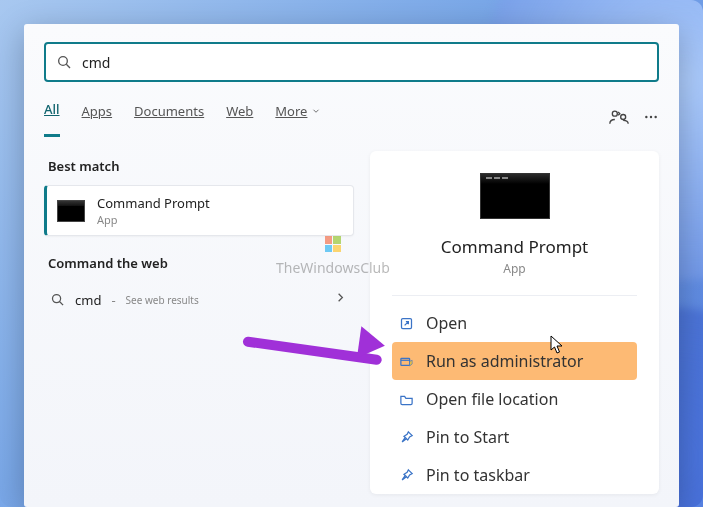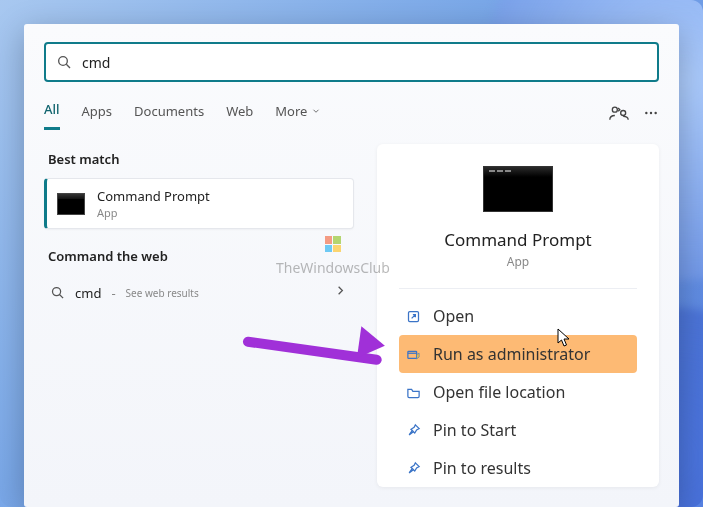--- a/index.html
+++ b/index.html
@@ -31,26 +31,26 @@
   }
   .search-box svg { width:16px; height:16px; stroke:#555; fill:none; flex-shrink:0; }
   .search-input {
     border: none; outline: none; flex:1;
     font-size: 14px; color:#222; margin-left:10px;
     background: transparent;
   }
 
   .tabs-row { display:flex; align-items:center; margin-top:18px; }
   .tabs { display:flex; gap:22px; font-size:13px; color:#555; }
-  .tab { padding-bottom:9px; cursor:pointer; display:flex; align-items:center; gap:4px; }
+  .tab { padding-bottom:16px; cursor:pointer; display:flex; align-items:center; gap:4px;text-decoration:underline; }
   .tab.active { color:#10646e; border-bottom: 3px solid #0f7b8a; font-weight:500; }
   .tabs-right { margin-left:auto; display:flex; gap:14px; align-items:center; color:#444; }
   .tabs-right .ico { font-size:16px; cursor:pointer; }
 
-  .content { display:flex; margin-top:14px; gap:7px; }
+  .content { display:flex; margin-top:14px; gap:0; }
   .left { width: 310px; }
   .section-title { font-size:13px; font-weight:600; color:#222; margin: 6px 0 10px 4px; }
 
   .result-card {
     display:flex; align-items:center; gap:12px;
     background:#fff; border:1px solid #e5e7ec;
     border-left: 3px solid #0f7b8a;
     border-radius:4px; padding:8px 10px;
     box-shadow: 0 1px 2px rgba(0,0,0,0.04);
     cursor:pointer;
@@ -257,21 +257,21 @@
           </span>
           <span>Pin to Start</span>
         </div>
 
         <div class="action">
           <span class="aicon">
             <svg viewBox="0 0 24 24" fill="none" stroke="#3b74c7" stroke-width="2">
                 <path d="M15 3l6 6-4 2-3 5-4-4-5 7 7-5-4-4 5-3z"></path>
               </svg>
           </span>
-          <span>Pin to results</span>
+          <span>Pin to taskbar</span>
         </div>
 
       </div>
 
       <div class="cursor" style="left:180px; top:184px;">
         <svg viewBox="0 0 14 20">
             <path d="M1 1 L1 15 L4.5 12 L7 18 L9.5 17 L7 11 L12 11 Z" fill="#fff" stroke="#000" stroke-width="1"></path>
           </svg>
       </div>
     </div>

